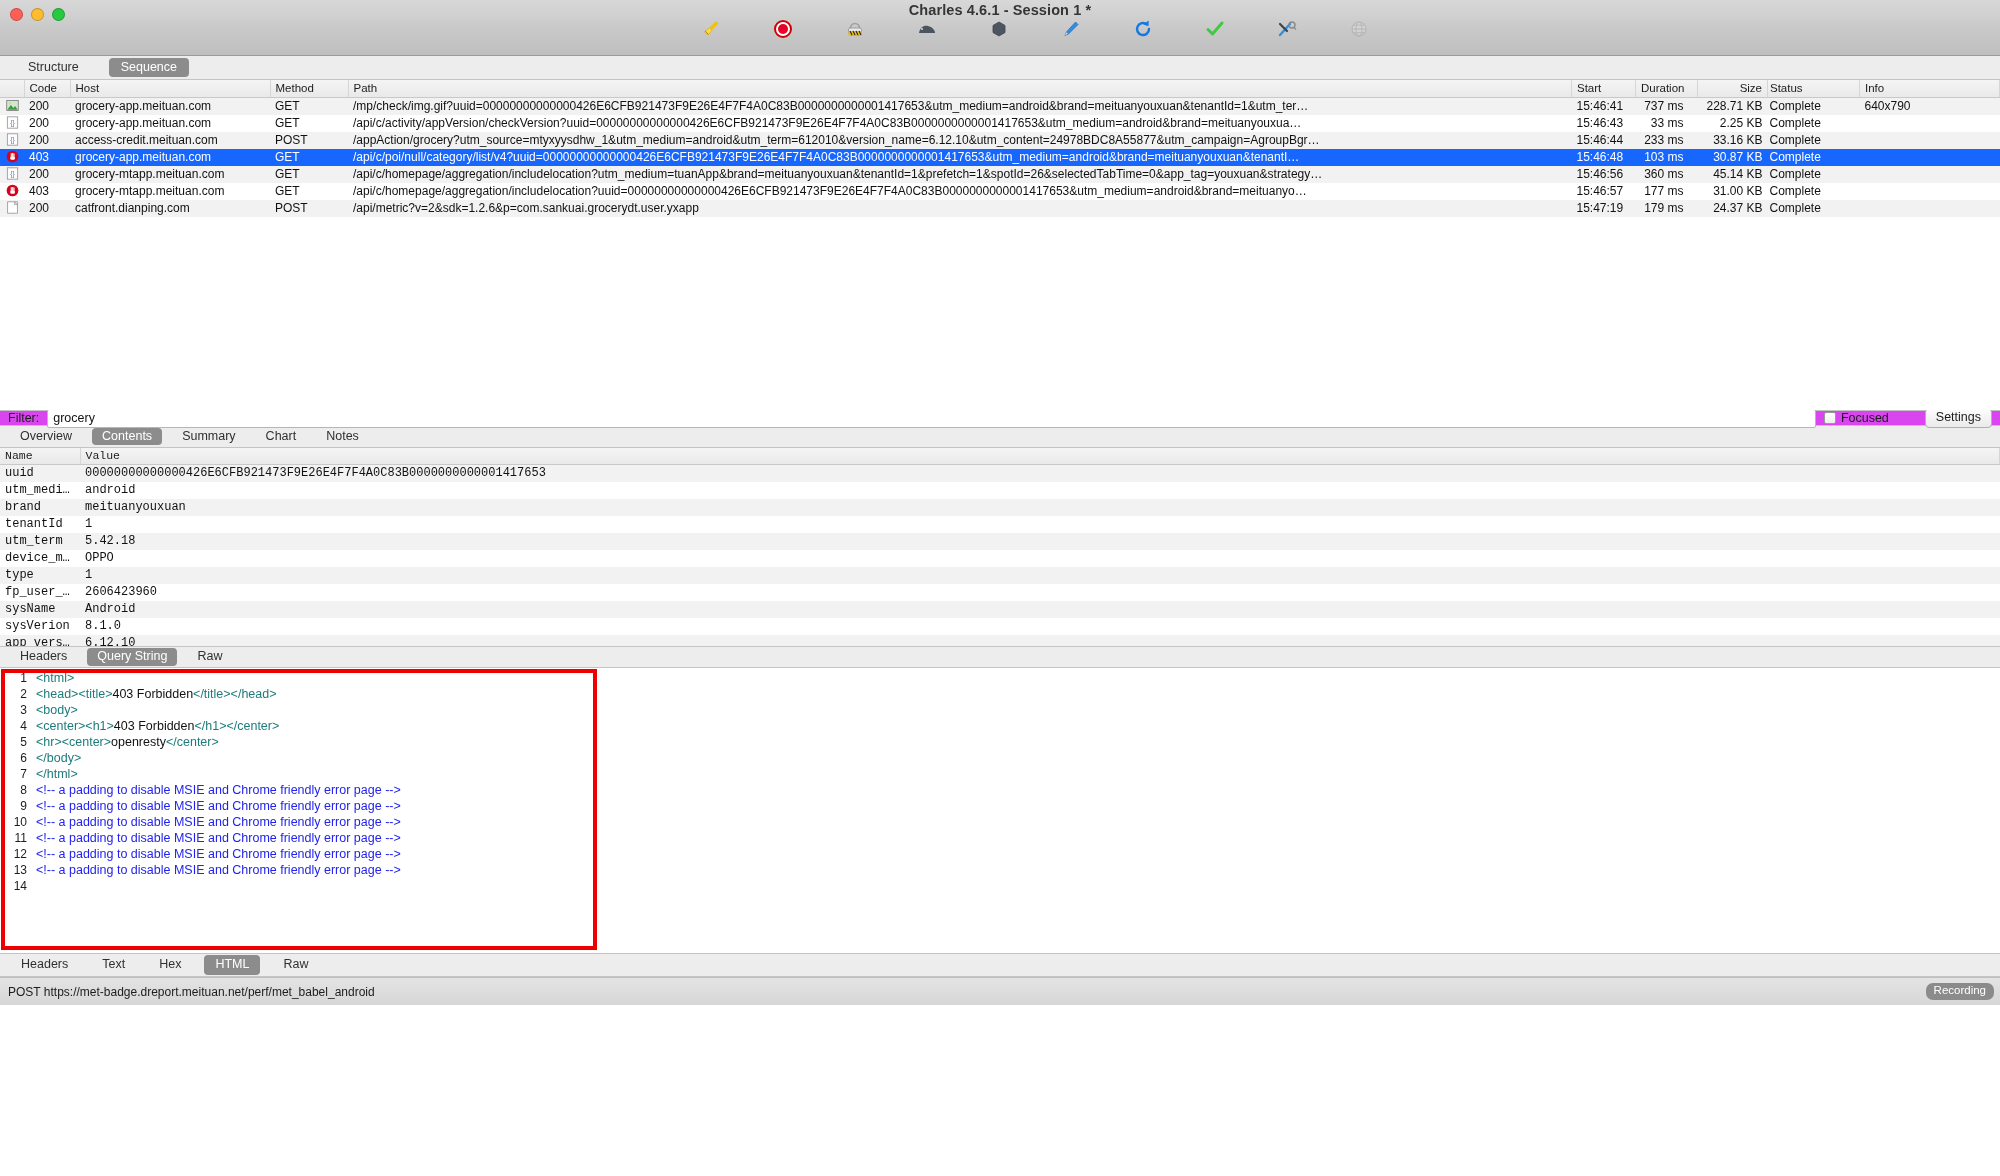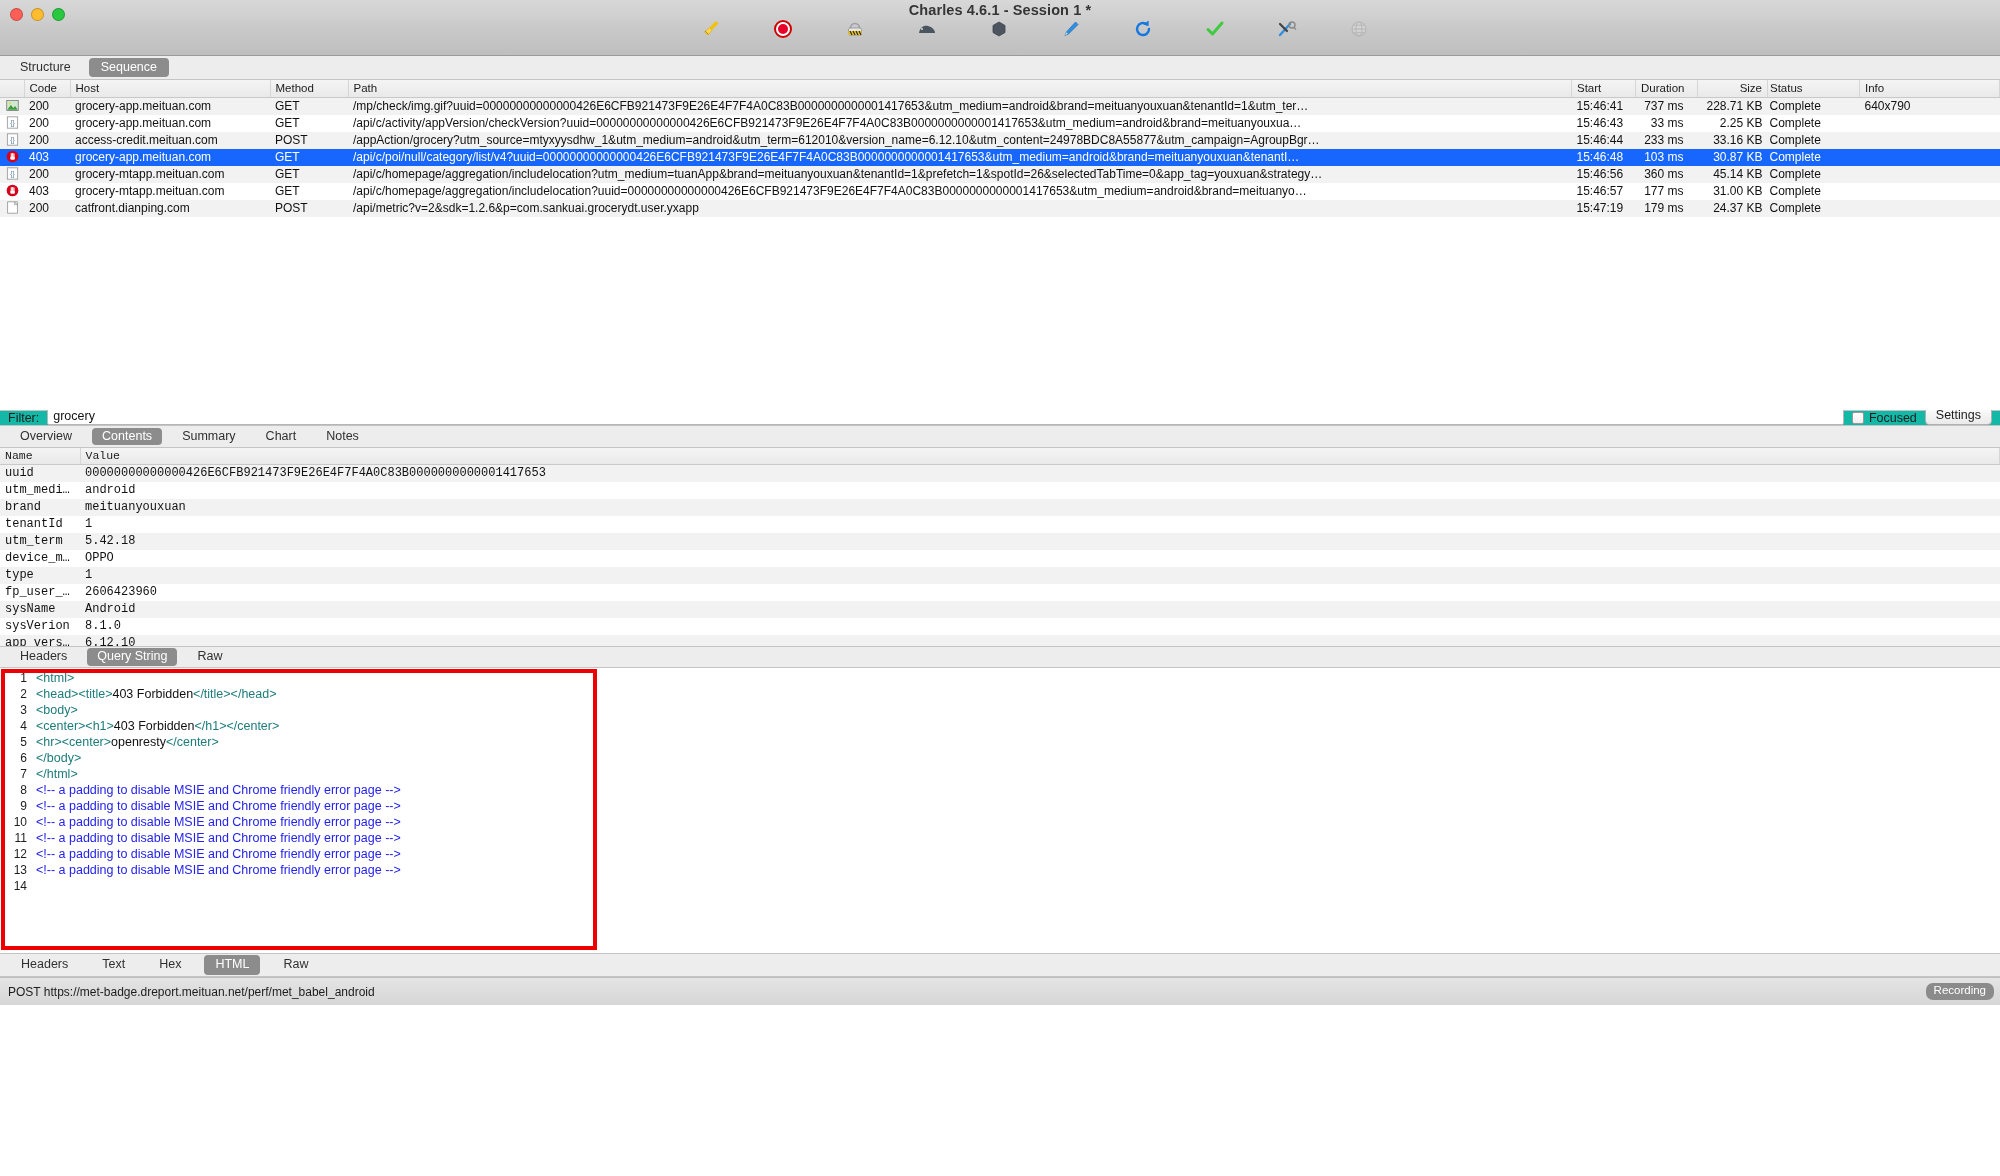--- a/index.html
+++ b/index.html
@@ -58,22 +58,22 @@
   }
   .tb-btn svg { display: block; }
 
   
   .tabbar-top {
     height: 24px;
     background: #ededed;
     border-bottom: 1px solid #c4c4c4;
     display: flex;
     align-items: center;
-    padding-left: 8px;
-    gap: 6px;
+    padding-left: 16px;
+    gap: 18px;
   }
   .tab {
     font-size: 12.5px;
     color: #303030;
     padding: 3px 12px 4px;
     border-radius: 4px;
     line-height: 1;
     white-space: nowrap;
   }
   .tab.active {
@@ -124,25 +124,25 @@
   .col-dur  { width: 62px; text-align: right; padding-right: 14px !important; }
   .col-size { width: 70px; text-align: right; }
   .col-stat { width: 92px; padding-left: 2px !important; }
   .col-info { width: 140px; }
 
   .row-icon { width: 13px; height: 13px; display: inline-block; vertical-align: -2px; }
 
   
   .filterbar {
     height: 16px;
-    background: #14b8a6;
+    background: #d946ef;
     border-top: 1px solid #c4c4c4;
     border-bottom: 1px solid #c4c4c4;
     display: flex;
-    align-items: flex-end;
+    align-items: center;
     padding: 0 8px;
     gap: 8px;
   }
   .filter-label { font-size: 12.5px; color: #1c1c1c; }
   .filter-input {
     flex: 1;
     height: 19px;
     background: #ffffff;
     border: 1px solid #b6b6b6;
     border-radius: 2px;
@@ -161,20 +161,21 @@
   }
   .focused-label { font-size: 12.5px; color: #1c1c1c; }
   .settings-btn {
     font-size: 12.5px;
     color: #1c1c1c;
     background: linear-gradient(to bottom,#fdfdfd,#eaeaea);
     border: 1px solid #b0b0b0;
     border-radius: 4px;
     padding: 2px 10px 3px;
     line-height: 1;
+    margin-left: 28px;
   }
 
   
   .tabbar-detail {
     height: 22px;
     background: #ededed;
     border-bottom: 1px solid #c4c4c4;
     display: flex;
     align-items: center;
     padding-left: 10px;

